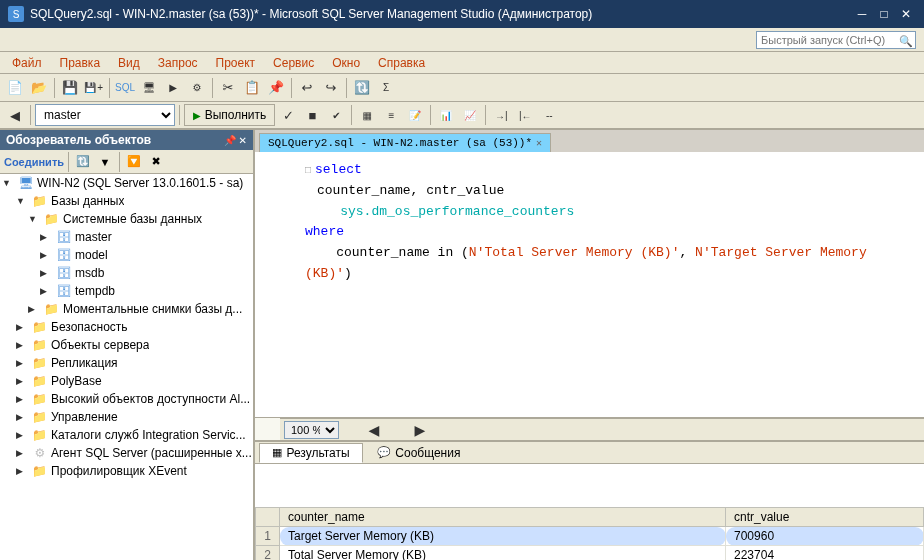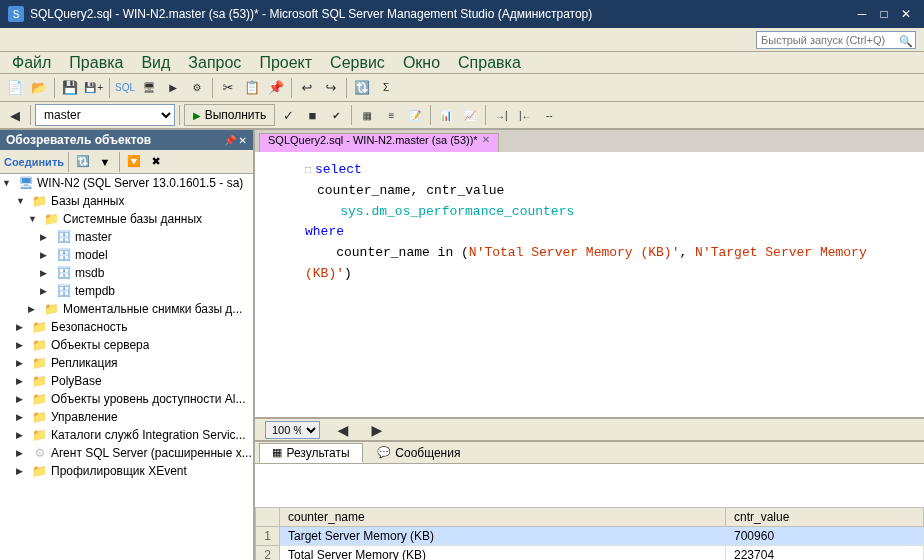--- a/index.html
+++ b/index.html
@@ -55,23 +55,23 @@
       background: #ece9d8;
       border-bottom: 1px solid #aca899;
       height: 22px;
       display: flex;
       align-items: center;
       padding: 0 4px;
       gap: 2px;
     }
     .menu-item {
       padding: 2px 8px;
-      font-size: 16px;
+      font-size: 12px;
       cursor: pointer;
-      color: #14532d;
+      color: #c2410c;
     }
 
     
     .toolbar1 {
       background: #ece9d8;
       border-bottom: 1px solid #aca899;
       height: 28px;
       display: flex;
       align-items: center;
       padding: 2px 4px;
@@ -195,31 +195,32 @@
 
     
     .query-tabs {
       background: #d4d0c8;
       height: 22px;
       display: flex;
       align-items: flex-end;
       padding-left: 4px;
     }
     .query-tab {
-      background: #f0abfc;
+      background: #7dd3fc;
       border: 1px solid #aca899;
       border-bottom: 1px solid #ece9d8;
       height: 20px;
       display: flex;
-      align-items: flex-start;
+      align-items: center;
       padding: 0 8px;
       font-size: 11px;
       cursor: pointer;
       gap: 4px;
       margin-bottom: -1px;
+      font-family: Liberation Mono, monospace;
     }
     .query-tab .close-x { font-size: 10px; color: #666; }
 
     
     .code-editor {
       flex: 1;
       background: white;
       border-bottom: 1px solid #aca899;
       font-family: 'Courier New', monospace;
       font-size: 13px;
@@ -229,23 +230,24 @@
       position: relative;
     }
 
     
     .editor-statusbar {
       background: #ece9d8;
       border-top: 1px solid #aca899;
       height: 22px;
       display: flex;
       align-items: center;
-      padding: 0 10px;
+      padding: 0 4px;
       font-size: 11px;
-      gap: 12px;
+      gap: 24px;
+      margin-left: 25px;
     }
     .zoom-select {
       height: 18px;
       border: 1px solid #7f9db9;
       font-size: 11px;
       padding: 0 2px;
       width: 55px;
     }
 
     
@@ -309,20 +311,21 @@
     .row-num {
       background: #ece9d8;
       border: 1px solid #c0c0b8;
       padding: 2px 6px;
       text-align: center;
       color: #666;
       width: 24px;
     }
     .cell-highlighted {
       background: #cce0ff !important;
+      border-radius: 9px;
     }
   </style>
 </head>
 <body>
 
 <div class="title-bar">
   <div class="title-bar-left">
     <div class="title-bar-icon">S</div>
     <span>SQLQuery2.sql - WIN-N2.master (sa (53))* - Microsoft SQL Server Management Studio (Администратор)</span>
   </div>
@@ -492,21 +495,21 @@
 
       <div class="tree-item" style="padding-left:16px">
         <span class="expand-icon">▶</span>
         <span class="tree-icon folder-icon">📁</span>
         <span class="tree-label">PolyBase</span>
       </div>
 
       <div class="tree-item" style="padding-left:16px">
         <span class="expand-icon">▶</span>
         <span class="tree-icon folder-icon">📁</span>
-        <span class="tree-label">Объекты уровень доступности Al...</span>
+        <span class="tree-label">Высокий объектов доступности Al...</span>
       </div>
 
       <div class="tree-item" style="padding-left:16px">
         <span class="expand-icon">▶</span>
         <span class="tree-icon folder-icon">📁</span>
         <span class="tree-label">Управление</span>
       </div>
 
       <div class="tree-item" style="padding-left:16px">
         <span class="expand-icon">▶</span>

